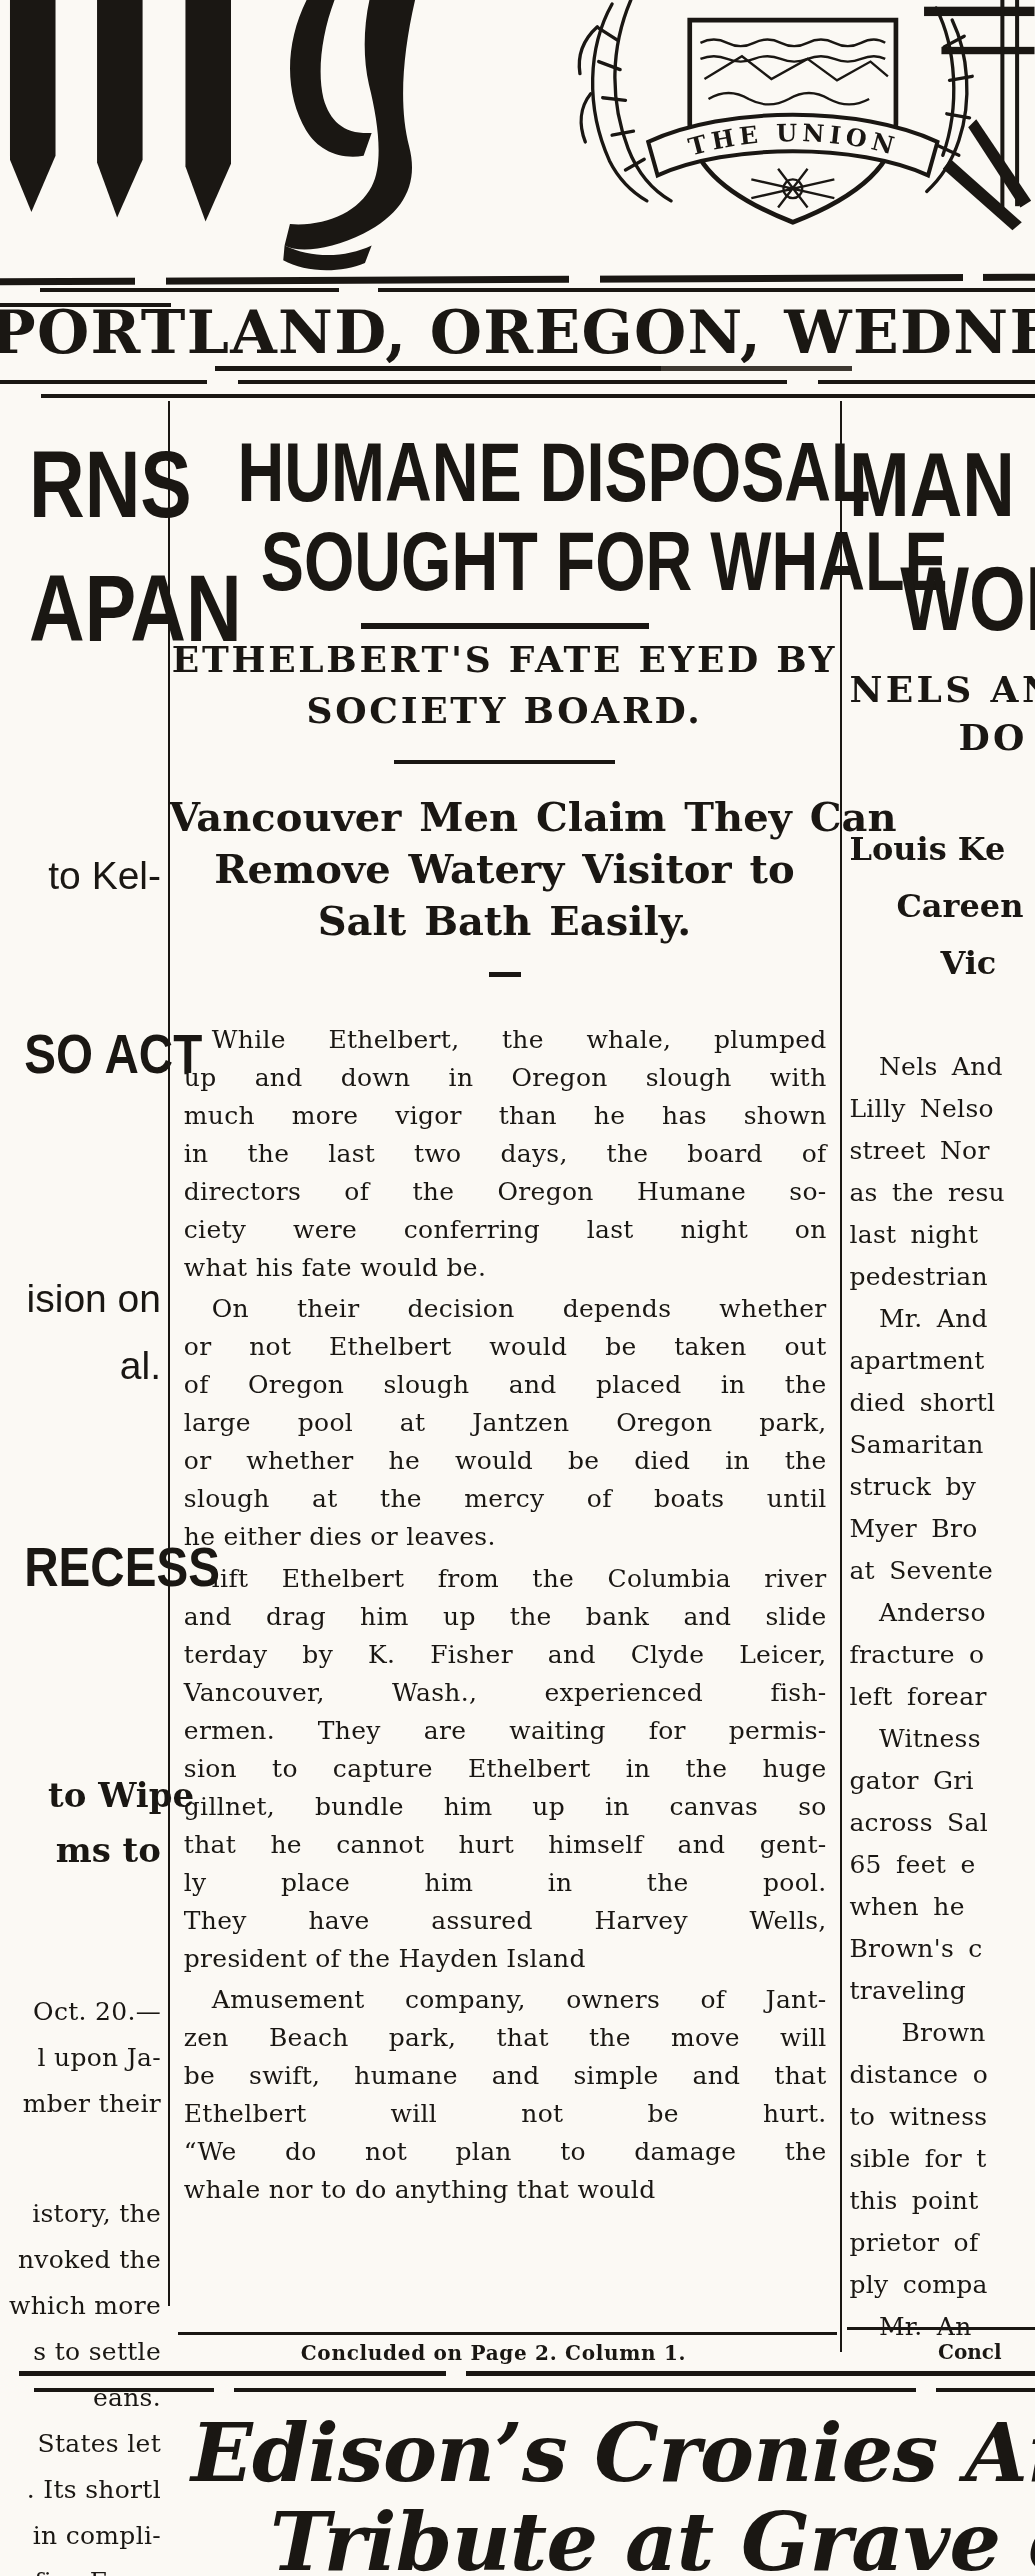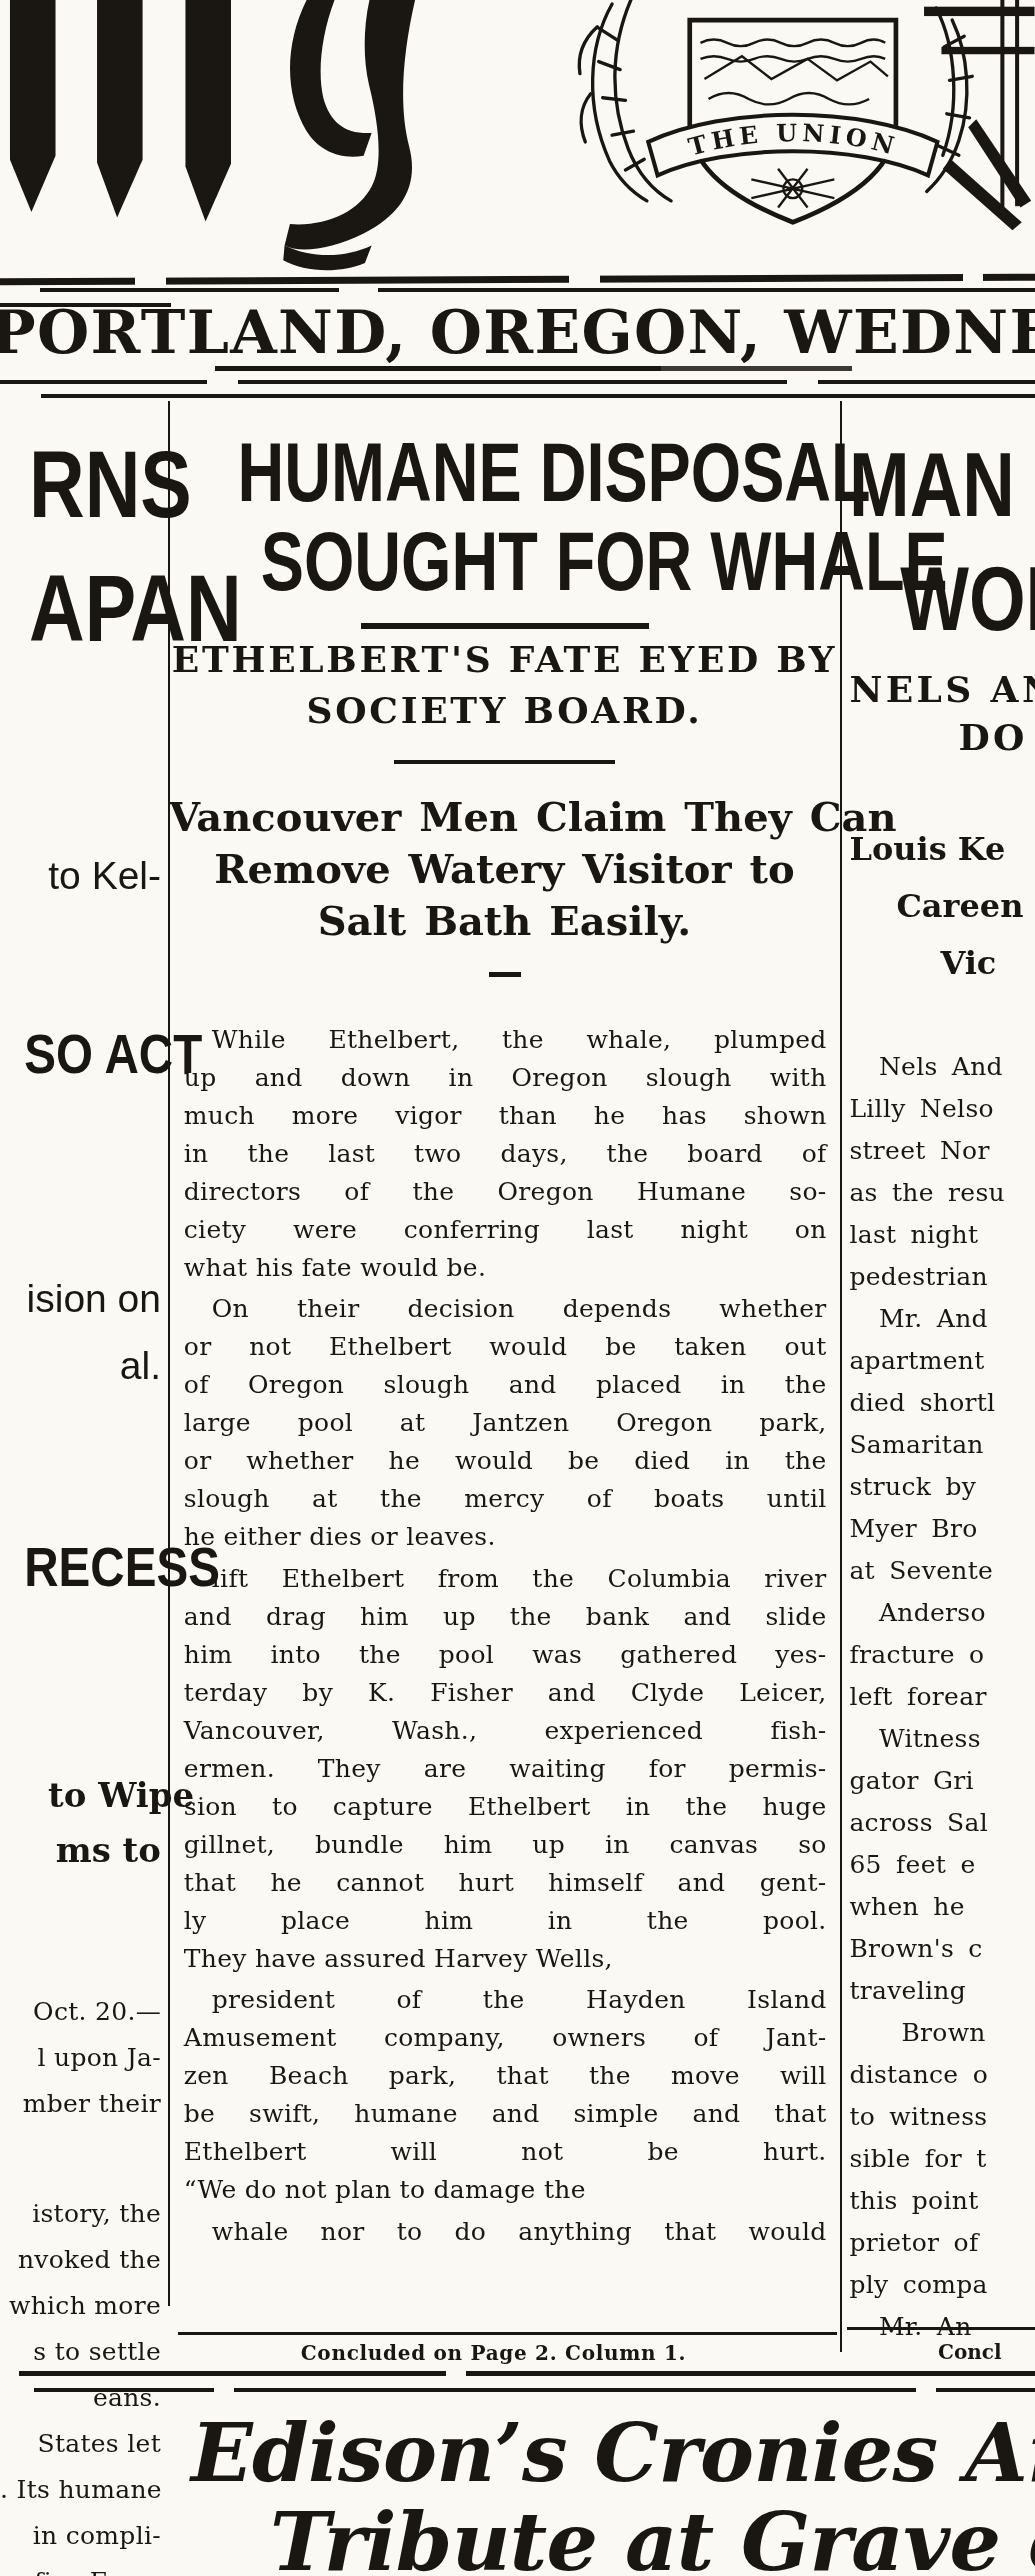--- a/index.html
+++ b/index.html
@@ -194,21 +194,21 @@
       <div class="frag k-deck">ms to</div>
       <div class="frag k-body">Oct. 20.—</div>
       <div class="frag k-body">l upon Ja-</div>
       <div class="frag k-body">mber their</div>
       <div class="frag k-body">istory, the</div>
       <div class="frag k-body">nvoked the</div>
       <div class="frag k-body">which more</div>
       <div class="frag k-body">s to settle</div>
       <div class="frag k-body">eans.</div>
       <div class="frag k-body">States let</div>
-      <div class="frag k-body">. Its humane</div>
+      <div class="frag k-body">. Its shortl</div>
       <div class="frag k-body">in compli-</div>
       <div class="frag k-body">five Euro-</div>
     </div>
 
   <div class="article">
     <div class="art-headline">
 
     <div>HUMANE DISPOSAL</div>
         <div>SOUGHT FOR WHALE</div>
       </div>
@@ -237,21 +237,20 @@
         <div>what his fate would be.</div>
         <div>On their decision depends whether</div>
         <div>or not Ethelbert would be taken out</div>
         <div>of Oregon slough and placed in the</div>
         <div>large pool at Jantzen Oregon park,</div>
         <div>or whether he would be died in the</div>
         <div>slough at the mercy of boats until</div>
         <div>he either dies or leaves.</div>
         <div>lift Ethelbert from the Columbia river</div>
         <div>and drag him up the bank and slide</div>
-        <div>him into the pool was gathered yes-</div>
         <div>terday by K. Fisher and Clyde Leicer,</div>
         <div>Vancouver, Wash., experienced fish-</div>
         <div>ermen. They are waiting for permis-</div>
         <div>sion to capture Ethelbert in the huge</div>
         <div>gillnet, bundle him up in canvas so</div>
         <div>that he cannot hurt himself and gent-</div>
         <div>ly place him in the pool.</div>
         <div>They have assured Harvey Wells,</div>
         <div>president of the Hayden Island</div>
         <div>Amusement company, owners of Jant-</div>

